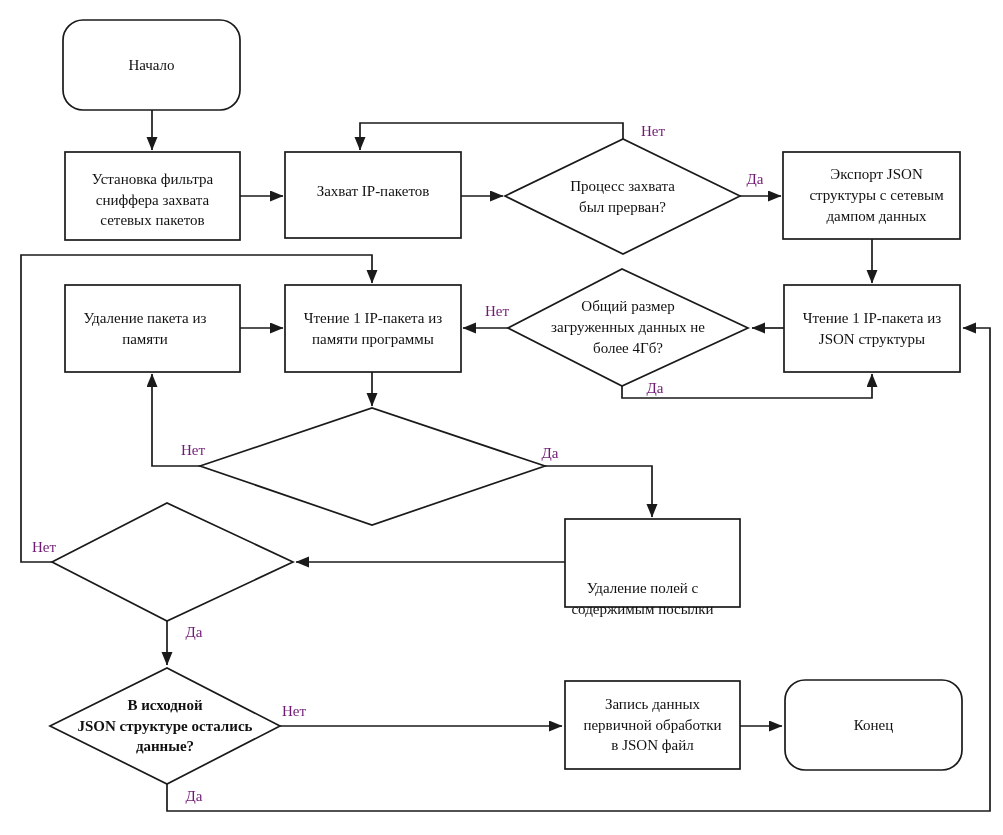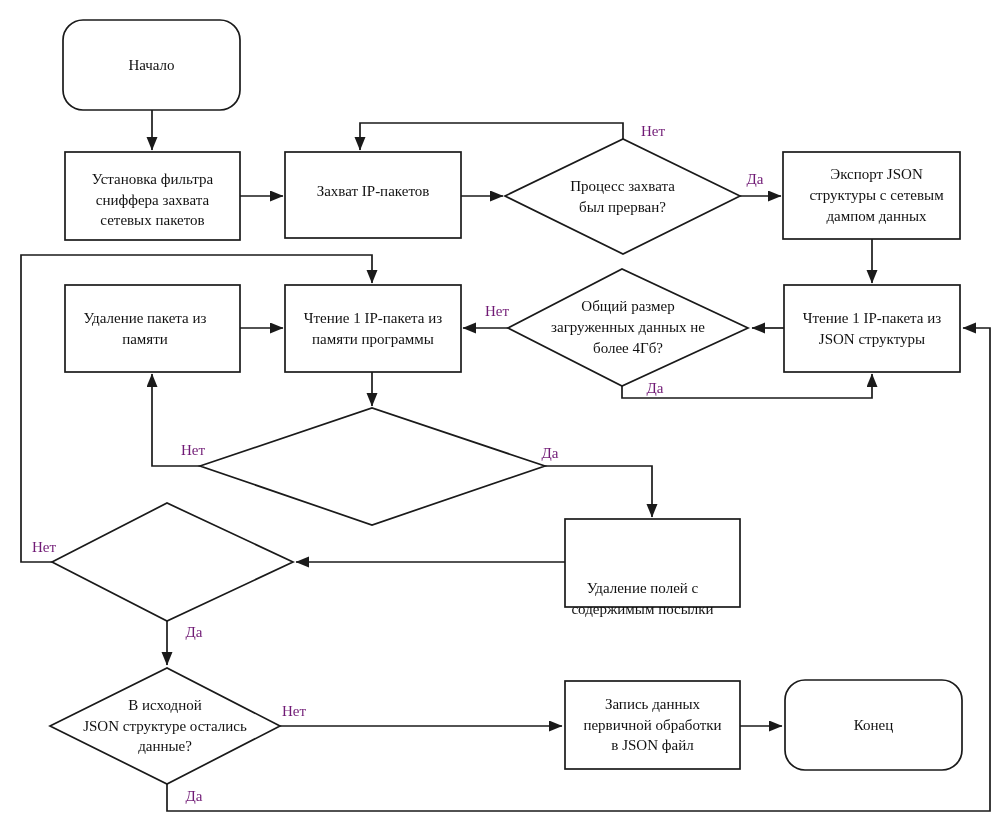--- a/index.html
+++ b/index.html
@@ -98,21 +98,21 @@
 JSON структуры</div>
   <div class="nlabel" style="left:76px;top:285px;width:138px;height:87px;">Удаление пакета из
 памяти</div>
   <div class="nlabel" style="left:285px;top:285px;width:176px;height:87px;">Чтение 1 IP-пакета из
 памяти программы</div>
   <div class="nlabel" style="left:508px;top:269px;width:240px;height:117px;">Общий размер
 загруженных данных не
 более 4Гб?</div>
   <div class="nlabel" style="left:565px;top:519px;width:155px;height:88px;margin-top:36px;">Удаление полей с
 содержимым посылки</div>
-  <div class="nlabel" style="left:50px;top:668px;width:230px;height:116px;">В исходной
+  <div class="nlabel" style="left:50px;top:668px;width:230px;height:116px;font-weight:bold;">В исходной
 JSON структуре остались
 данные?</div>
   <div class="nlabel" style="left:785px;top:680px;width:177px;height:90px;">Конец</div>
   <div class="nlabel" style="left:565px;top:681px;width:175px;height:88px;">Запись данных
 первичной обработки
 в JSON файл</div>
 
   <span class="elabel" style="left:653px;top:131px;">Нет</span>
   <span class="elabel" style="left:755px;top:179px;">Да</span>
   <span class="elabel" style="left:497px;top:311px;">Нет</span>

